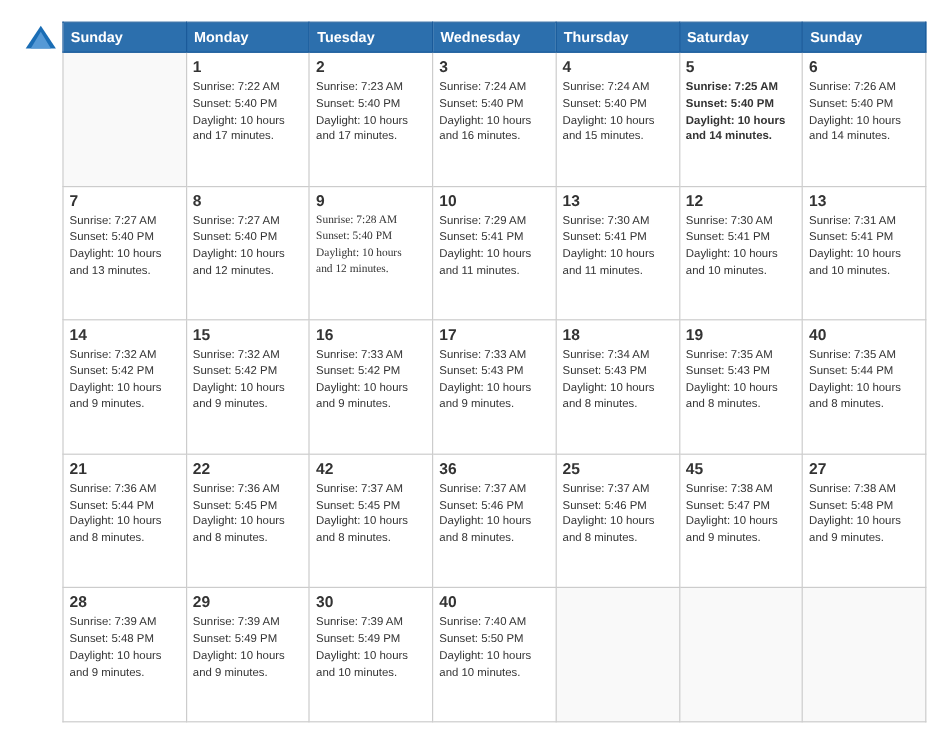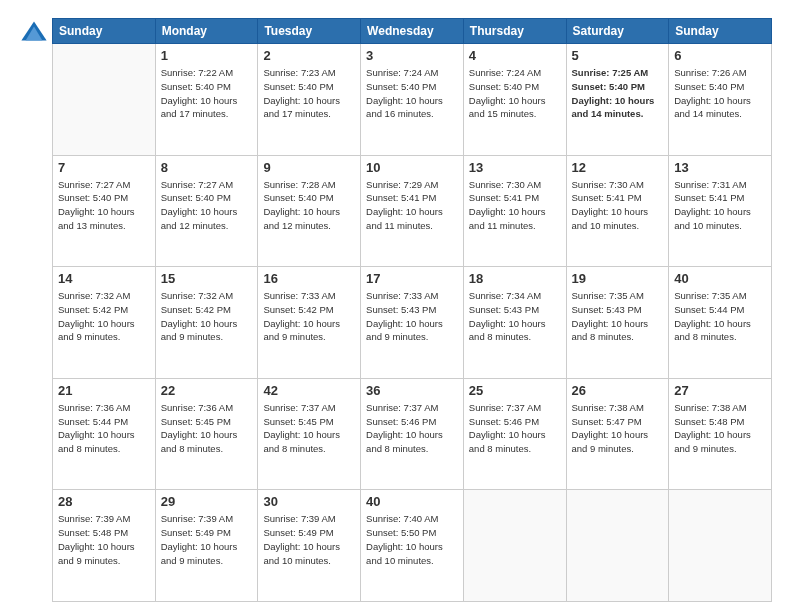--- a/index.html
+++ b/index.html
@@ -193,21 +193,21 @@
           </td>
           <td>
             <div class="day-num">8</div>
             <div class="day-info" style="white-space: pre-line;">Sunrise: 7:27 AM
 Sunset: 5:40 PM
 Daylight: 10 hours
 and 12 minutes.</div>
           </td>
           <td>
             <div class="day-num">9</div>
-            <div class="day-info" style="white-space: pre-line;">Sunrise: 7:28 AM
+            <div class="day-info" style="white-space: pre-line; font-family: Liberation Serif, serif;">Sunrise: 7:28 AM
 Sunset: 5:40 PM
 Daylight: 10 hours
 and 12 minutes.</div>
           </td>
           <td>
             <div class="day-num">10</div>
             <div class="day-info" style="white-space: pre-line;">Sunrise: 7:29 AM
 Sunset: 5:41 PM
 Daylight: 10 hours
 and 11 minutes.</div>
@@ -315,21 +315,21 @@
 and 8 minutes.</div>
           </td>
           <td>
             <div class="day-num">25</div>
             <div class="day-info" style="white-space: pre-line;">Sunrise: 7:37 AM
 Sunset: 5:46 PM
 Daylight: 10 hours
 and 8 minutes.</div>
           </td>
           <td>
-            <div class="day-num">26</div>
+            <div class="day-num">45</div>
             <div class="day-info" style="white-space: pre-line;">Sunrise: 7:38 AM
 Sunset: 5:47 PM
 Daylight: 10 hours
 and 9 minutes.</div>
           </td>
           <td>
             <div class="day-num">27</div>
             <div class="day-info" style="white-space: pre-line;">Sunrise: 7:38 AM
 Sunset: 5:48 PM
 Daylight: 10 hours

